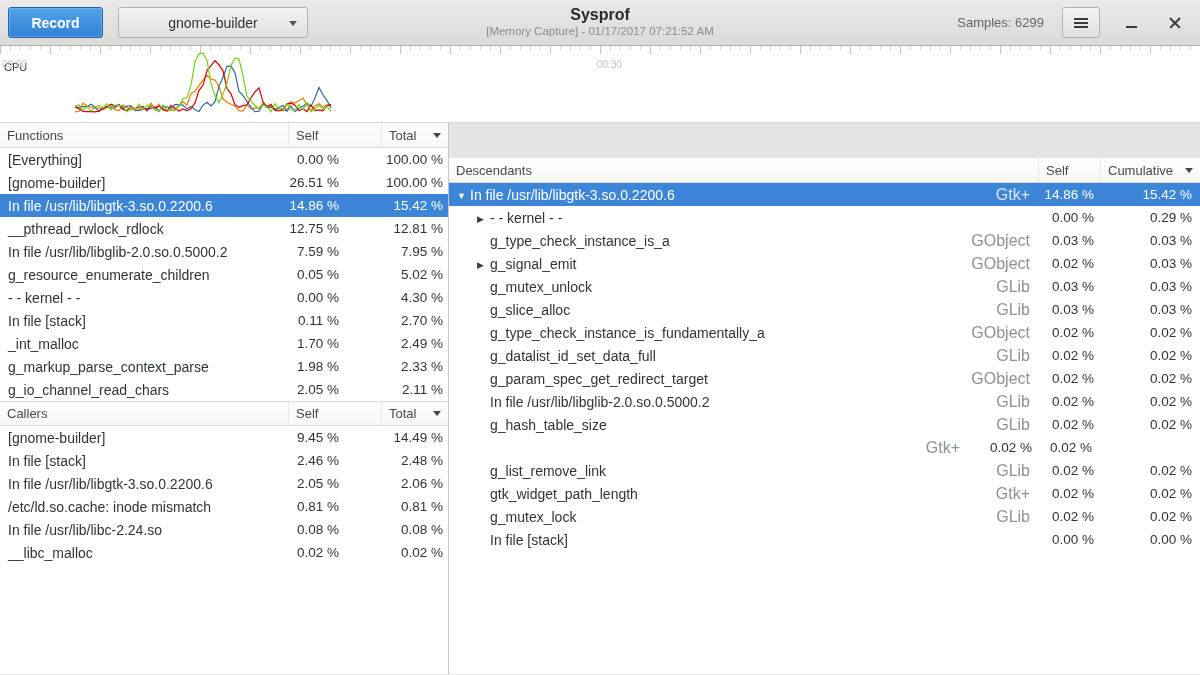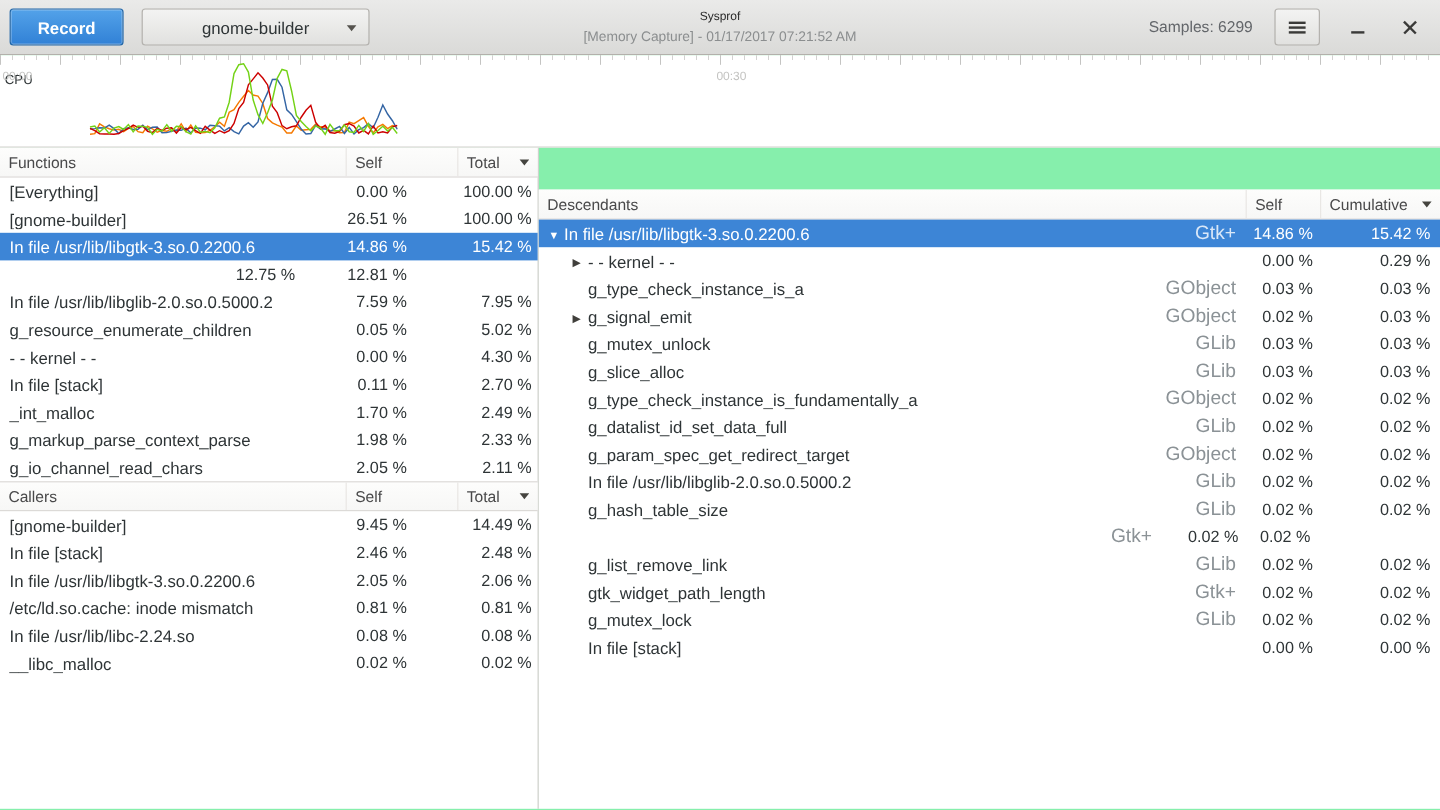--- a/index.html
+++ b/index.html
@@ -2,21 +2,21 @@
 <html><head>
 <meta charset="utf-8">
 <style>
   * { box-sizing: border-box; }
   html,body { margin:0; padding:0; background:#ffffff; }
   body {
     width:1200px; height:675px; overflow:hidden;
     font-family:"Liberation Sans","DejaVu Sans",sans-serif;
     color:#2e3436; font-size:14px;
   }
-  .app { width:1200px; height:675px; position:relative; background:#86efac; }
+  .app { width:1200px; height:675px; position:relative; background:#e5e5e5; }
 
   
   .headerbar {
     position:relative; height:46px; padding:0 10px 0 8px;
     background:linear-gradient(to bottom,#eaeae9,#dadad8);
     border-bottom:1px solid #b3b0ab;
     display:flex; align-items:center;
   }
   .record-btn {
     height:31px; min-width:95px; border-radius:3px;
@@ -31,21 +31,21 @@
     background:linear-gradient(to bottom,#f3f3f2,#e1e1df);
     display:flex; align-items:center; justify-content:center;
     font-size:14px; color:#2e3436; cursor:pointer;
   }
   .combo-arrow {
     position:absolute; right:10px; top:13px; width:0; height:0;
     border-left:4px solid transparent; border-right:4px solid transparent;
     border-top:5px solid #55534e;
   }
   .titlebox { position:absolute; left:200px; right:200px; top:7px; text-align:center; pointer-events:none; }
-  .title { font-size:10px; font-weight:normal; color:#2a2a2a; line-height:16px; }
+  .title { font-size:16px; font-weight:bold; color:#2a2a2a; line-height:16px; }
   .subtitle { font-size:11.5px; color:#8b8e8f; margin-top:2px; }
   .header-right { margin-left:auto; display:flex; align-items:center; }
   .samples { font-size:13px; color:#63666a; margin-right:18px; white-space:nowrap; }
   .menu-btn {
     width:38px; height:31px; border:1px solid #b4b2ae; border-radius:3px;
     background:linear-gradient(to bottom,#f3f3f2,#e1e1df);
     display:flex; align-items:center; justify-content:center; cursor:pointer;
   }
   .menu-icon { display:block; width:14px; height:2px; background:#3a3a38;
     box-shadow:0 -4px 0 #3a3a38, 0 4px 0 #3a3a38; }
@@ -171,20 +171,21 @@
             <div class="cell cell-name">[gnome-builder]</div>
             <div class="cell cell-num">26.51 %</div>
             <div class="cell cell-num">100.00 %</div>
           </div>
           <div class="row cols-left selected">
             <div class="cell cell-name">In file /usr/lib/libgtk-3.so.0.2200.6</div>
             <div class="cell cell-num">14.86 %</div>
             <div class="cell cell-num">15.42 %</div>
           </div>
           <div class="row cols-left">
+            <div class="cell cell-name">__pthread_rwlock_rdlock</div>
             <div class="cell cell-num">12.75 %</div>
             <div class="cell cell-num">12.81 %</div>
           </div>
           <div class="row cols-left">
             <div class="cell cell-name">In file /usr/lib/libglib-2.0.so.0.5000.2</div>
             <div class="cell cell-num">7.59 %</div>
             <div class="cell cell-num">7.95 %</div>
           </div>
           <div class="row cols-left">
             <div class="cell cell-name">g_resource_enumerate_children</div>

